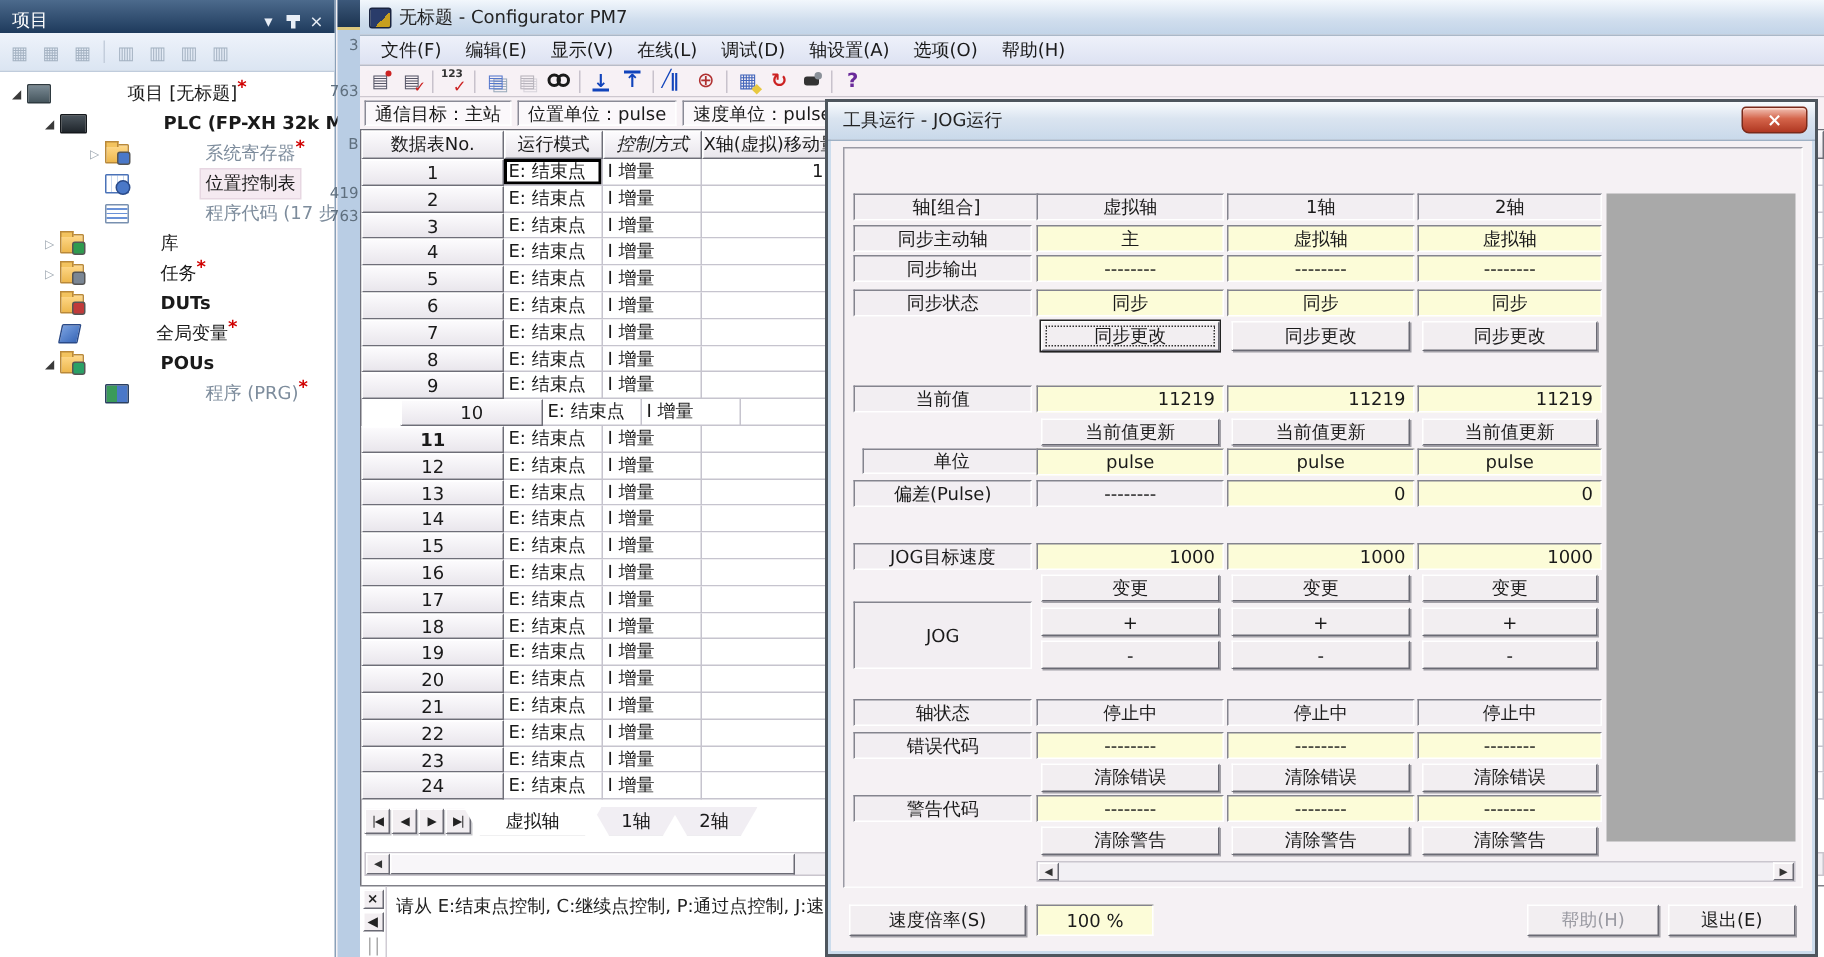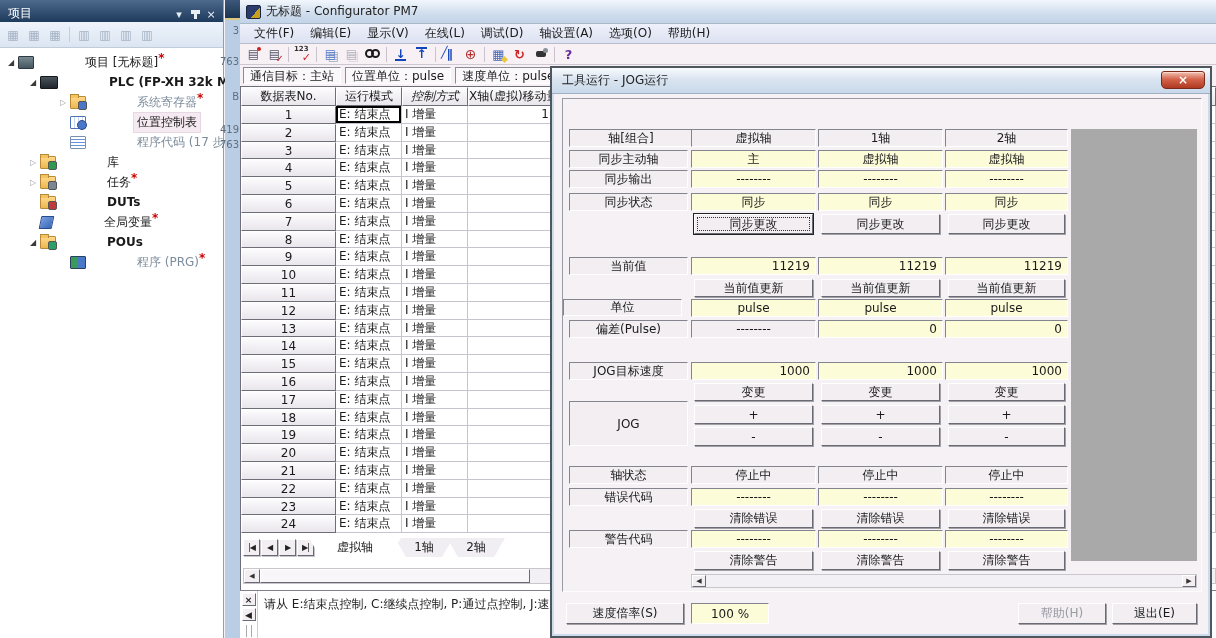--- a/index.html
+++ b/index.html
@@ -335,28 +335,28 @@
             <div class="td" data-name="filler-cell" style="flex: 1 1 0%;"></div>
           </div>
           <div class="trw" data-name="table-row">
             <div class="td tno" data-name="row-number-cell" style="width: 95px;">9</div>
             <div class="td" data-name="operation-mode-cell" style="width: 66px;">E: 结束点</div>
             <div class="td" data-name="control-method-cell" style="width: 66px;">I 增量</div>
             <div class="td trt" data-name="x-axis-move-cell" style="width: 85px;"></div>
             <div class="td" data-name="filler-cell" style="flex: 1 1 0%;"></div>
           </div>
           <div class="trw" data-name="table-row">
-            <div class="td tno" data-name="row-number-cell" style="width: 95px;">10</div>
-            <div class="td" data-name="operation-mode-cell" style="width: 66px;">E: 结束点</div>
-            <div class="td" data-name="control-method-cell" style="width: 66px;">I 增量</div>
-            <div class="td trt" data-name="x-axis-move-cell" style="width: 85px;"></div>
-            <div class="td" data-name="filler-cell" style="flex: 1 1 0%;"></div>
-          </div>
-          <div class="trw" data-name="table-row">
-            <div class="td tno" data-name="row-number-cell" style="width: 95px;">11</div>
+            <div class="td tno" data-name="row-number-cell" style="width: 95px; margin-left: 26px;">10</div>
+            <div class="td" data-name="operation-mode-cell" style="width: 66px;">E: 结束点</div>
+            <div class="td" data-name="control-method-cell" style="width: 66px;">I 增量</div>
+            <div class="td trt" data-name="x-axis-move-cell" style="width: 85px;"></div>
+            <div class="td" data-name="filler-cell" style="flex: 1 1 0%;"></div>
+          </div>
+          <div class="trw" data-name="table-row">
+            <div class="td tno" data-name="row-number-cell" style="width: 95px; font-weight: bold;">11</div>
             <div class="td" data-name="operation-mode-cell" style="width: 66px;">E: 结束点</div>
             <div class="td" data-name="control-method-cell" style="width: 66px;">I 增量</div>
             <div class="td trt" data-name="x-axis-move-cell" style="width: 85px;"></div>
             <div class="td" data-name="filler-cell" style="flex: 1 1 0%;"></div>
           </div>
           <div class="trw" data-name="table-row">
             <div class="td tno" data-name="row-number-cell" style="width: 95px;">12</div>
             <div class="td" data-name="operation-mode-cell" style="width: 66px;">E: 结束点</div>
             <div class="td" data-name="control-method-cell" style="width: 66px;">I 增量</div>
             <div class="td trt" data-name="x-axis-move-cell" style="width: 85px;"></div>
@@ -502,21 +502,21 @@
         <div class="dbtn focus" data-name="sync-change-button" style="position: absolute; left: 131px; top: 115px; width: 119px; height: 20px;">同步更改</div>
         <div class="dbtn" data-name="sync-change-button" style="position: absolute; left: 258px; top: 115px; width: 119px; height: 20px;">同步更改</div>
         <div class="dbtn" data-name="sync-change-button" style="position: absolute; left: 385px; top: 115px; width: 117px; height: 20px;">同步更改</div>
         <div class="dcell" data-name="grid-row-label" style="position: absolute; left: 6px; top: 158px; width: 119px; height: 18px;">当前值</div>
         <div class="dcell yellow num" data-name="grid-value-cell" style="position: absolute; left: 128px; top: 158px; width: 125px; height: 18px;">11219</div>
         <div class="dcell yellow num" data-name="grid-value-cell" style="position: absolute; left: 255px; top: 158px; width: 125px; height: 18px;">11219</div>
         <div class="dcell yellow num" data-name="grid-value-cell" style="position: absolute; left: 382px; top: 158px; width: 123px; height: 18px;">11219</div>
         <div class="dbtn" data-name="current-value-update-button" style="position: absolute; left: 131px; top: 180px; width: 119px; height: 18px;">当前值更新</div>
         <div class="dbtn" data-name="current-value-update-button" style="position: absolute; left: 258px; top: 180px; width: 119px; height: 18px;">当前值更新</div>
         <div class="dbtn" data-name="current-value-update-button" style="position: absolute; left: 385px; top: 180px; width: 117px; height: 18px;">当前值更新</div>
-        <div class="dcell" data-name="grid-row-label" style="position: absolute; left: 0; top: 200px; width: 119px; height: 17px;">单位</div>
+        <div class="dcell" data-name="grid-row-label" style="position: absolute; left: 12px; top: 200px; width: 119px; height: 17px;">单位</div>
         <div class="dcell yellow" data-name="grid-value-cell" style="position: absolute; left: 128px; top: 200px; width: 125px; height: 18px;">pulse</div>
         <div class="dcell yellow" data-name="grid-value-cell" style="position: absolute; left: 255px; top: 200px; width: 125px; height: 18px;">pulse</div>
         <div class="dcell yellow" data-name="grid-value-cell" style="position: absolute; left: 382px; top: 200px; width: 123px; height: 18px;">pulse</div>
         <div class="dcell" data-name="grid-row-label" style="position: absolute; left: 6px; top: 221px; width: 119px; height: 18px;">偏差(Pulse)</div>
         <div class="dcell" data-name="grid-value-cell" style="position: absolute; left: 128px; top: 221px; width: 125px; height: 18px;">--------</div>
         <div class="dcell yellow num" data-name="grid-value-cell" style="position: absolute; left: 255px; top: 221px; width: 125px; height: 18px;">0</div>
         <div class="dcell yellow num" data-name="grid-value-cell" style="position: absolute; left: 382px; top: 221px; width: 123px; height: 18px;">0</div>
         <div class="dcell" data-name="grid-row-label" style="position: absolute; left: 6px; top: 263px; width: 119px; height: 18px;">JOG目标速度</div>
         <div class="dcell yellow num" data-name="grid-value-cell" style="position: absolute; left: 128px; top: 263px; width: 125px; height: 18px;">1000</div>
         <div class="dcell yellow num" data-name="grid-value-cell" style="position: absolute; left: 255px; top: 263px; width: 125px; height: 18px;">1000</div>

